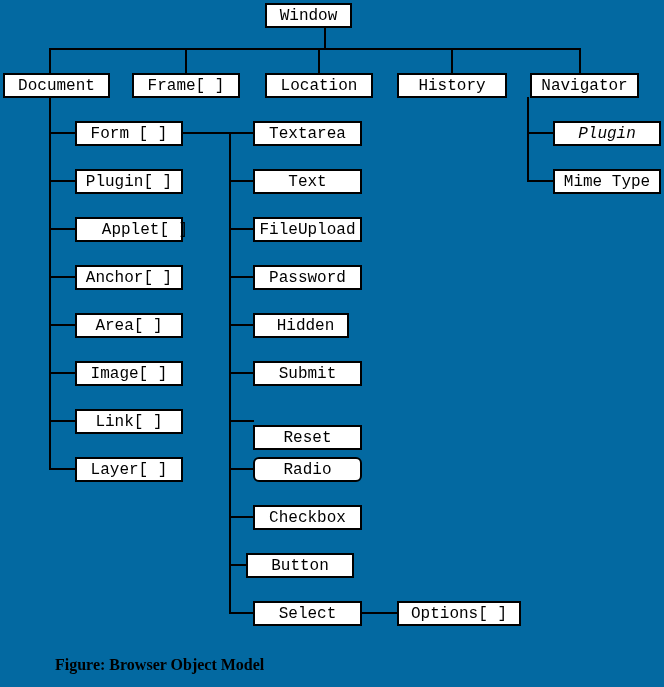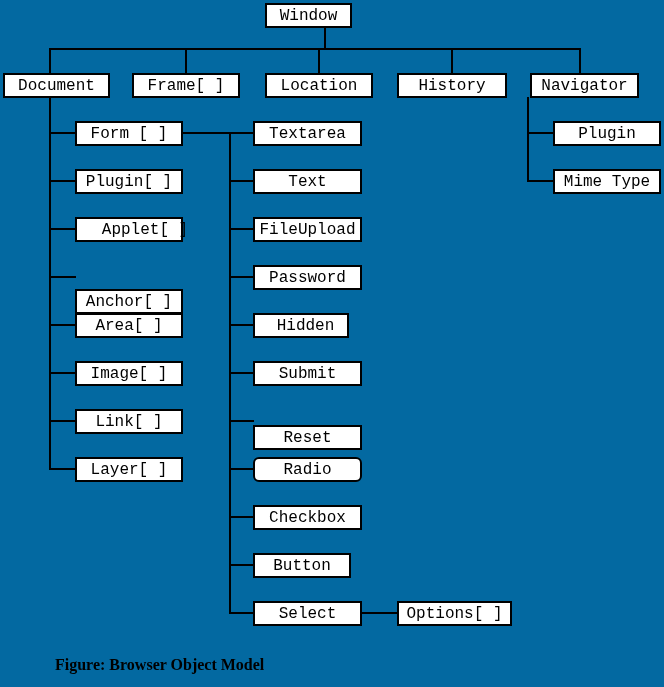--- a/index.html
+++ b/index.html
@@ -92,38 +92,38 @@
 
   <div class="node" style="left:3px;   top:73px;  width:107px;">Document</div>
   <div class="node" style="left:132px; top:73px;  width:108px;">Frame[ ]</div>
   <div class="node" style="left:265px; top:73px;  width:108px;">Location</div>
   <div class="node" style="left:397px; top:73px;  width:110px;">History</div>
   <div class="node" style="left:530px; top:73px;  width:109px;">Navigator</div>
 
   <div class="node" style="left:75px;  top:121px; width:108px;">Form [ ]</div>
   <div class="node" style="left:75px;  top:169px; width:108px;">Plugin[ ]</div>
   <div class="node" style="left:75px;  top:217px; width:108px;padding-left:32px;">Applet[ ]</div>
-  <div class="node" style="left:75px;  top:265px; width:108px;margin-top:24px;">Anchor[ ]</div>
+  <div class="node" style="left:75px;  top:265px; width:108px;">Anchor[ ]</div>
   <div class="node" style="left:75px;  top:313px; width:108px;">Area[ ]</div>
   <div class="node" style="left:75px;  top:361px; width:108px;">Image[ ]</div>
   <div class="node" style="left:75px;  top:409px; width:108px;">Link[ ]</div>
   <div class="node" style="left:75px;  top:457px; width:108px;">Layer[ ]</div>
 
   <div class="node" style="left:253px; top:121px; width:109px;">Textarea</div>
   <div class="node" style="left:253px; top:169px; width:109px;text-align:right;">Text</div>
   <div class="node" style="left:253px; top:217px; width:109px;">FileUpload</div>
   <div class="node" style="left:253px; top:265px; width:109px;">Password</div>
   <div class="node" style="left:253px; top:313px; width:96px;padding-left:9px;">Hidden</div>
   <div class="node" style="left:253px; top:361px; width:109px;">Submit</div>
   <div class="node" style="left:253px; top:409px; width:109px;margin-top:16px;">Reset</div>
   <div class="node" style="left:253px; top:457px; width:109px;border-radius:6px;">Radio</div>
   <div class="node" style="left:253px; top:505px; width:109px;">Checkbox</div>
-  <div class="node" style="left:253px; top:553px; width:98px;">Button</div>
+  <div class="node" style="left:246px; top:553px; width:108px;">Button</div>
   <div class="node" style="left:253px; top:601px; width:109px;">Select</div>
 
-  <div class="node" style="left:397px; top:601px; width:115px;">Options[ ]</div>
+  <div class="node" style="left:397px; top:601px; width:124px;">Options[ ]</div>
 
-  <div class="node" style="left:553px; top:121px; width:108px;">Plugin</div>
+  <div class="node" style="left:553px; top:121px; width:108px;font-style:italic;">Plugin</div>
   <div class="node" style="left:553px; top:169px; width:108px;">Mime Type</div>
 
   <div class="caption">Figure: Browser Object Model</div>
 
 </div>
 
 </body></html>

